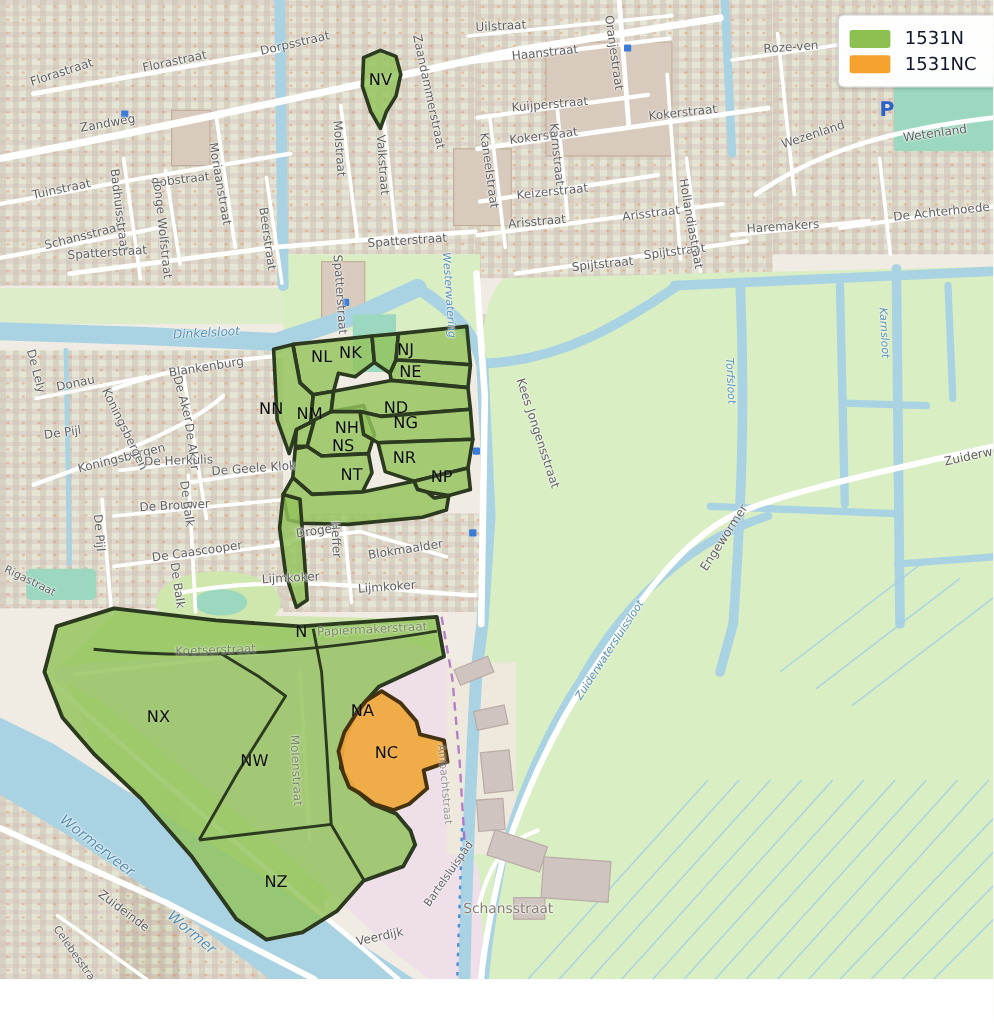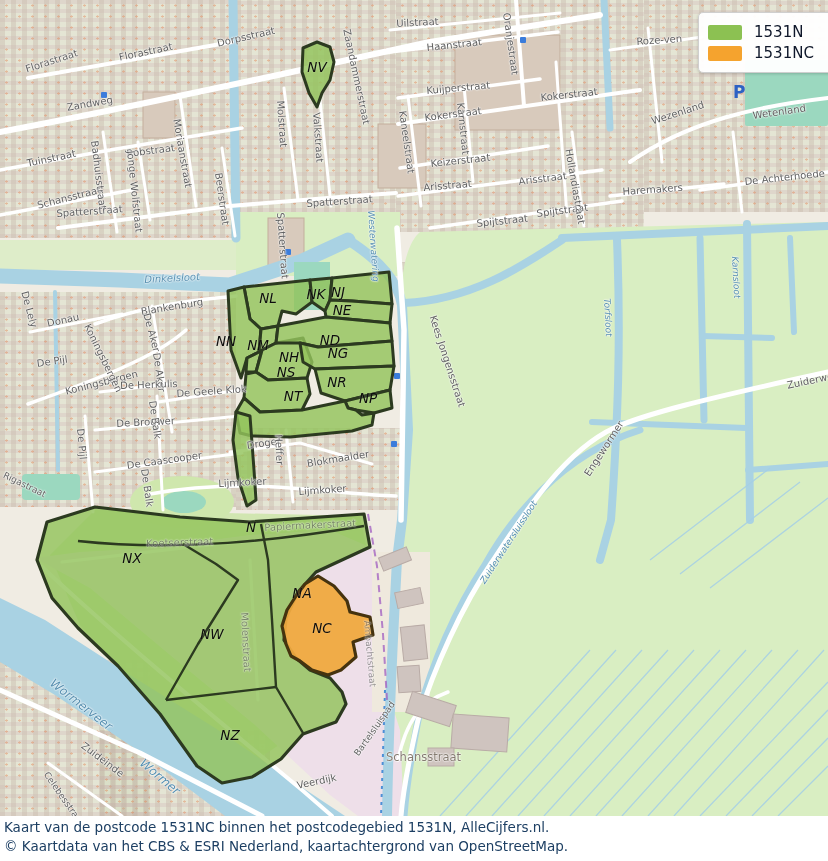--- a/index.html
+++ b/index.html
@@ -13,21 +13,21 @@
     background-size:13px 11px,auto,auto;}
   svg{position:absolute;left:0;top:0;}
   .sl{position:absolute;font-size:10px;color:#5f5f5f;white-space:nowrap;transform-origin:0 0;
       text-shadow:0 0 2px #fff,0 0 2px #fff,0 0 1px #fff;}
   .wl{color:#568fb0;font-style:italic;}
   .muted{opacity:.62;}
   .s9{font-size:9px;} .s12{font-size:12px;}
   .pl{color:#857b70;font-size:11.5px;}
   .pk{color:#2d62c4;font-weight:bold;font-size:17px;text-shadow:none;}
   .al{position:absolute;font-size:13.5px;color:#0d0d0d;white-space:nowrap;
-      transform:translate(-50%,-50%);text-shadow:0 0 2px rgba(255,255,255,.25);font-style:italic;}
+      transform:translate(-50%,-50%);text-shadow:0 0 2px rgba(255,255,255,.25);}
   #legend{position:absolute;left:698px;top:12px;width:122px;background:rgba(255,255,255,.96);
       border:1px solid #cfcfcf;border-radius:5px;box-shadow:0 1px 3px rgba(0,0,0,.18);
       padding:7px 9px;}
   .lrow{display:flex;align-items:center;margin:3px 0;}
   .sw{width:34px;height:15px;border-radius:2px;margin-right:12px;flex:0 0 auto;}
   .lt{font-size:15px;color:#0f172a;}
   #caption{position:absolute;left:0;top:816px;width:828px;height:45px;background:#fff;
       color:#1d3f63;font-size:13.5px;line-height:18.5px;padding:2px 0 0 4px;box-sizing:border-box;}
 </style>
 </head>
@@ -289,48 +289,44 @@
   <div class="sl wl s12" style="left:146px;top:756px;transform:rotate(40deg)">Wormer</div>
   <div class="sl wl s9" style="left:740px;top:256px;transform:rotate(87deg)">Karnsloot</div>
   <div class="sl wl s9" style="left:612px;top:298px;transform:rotate(87deg)">Torfsloot</div>
   <div class="sl wl s9" style="left:478px;top:580px;transform:rotate(-57deg)">Zuiderwatersluissloot</div>
 
   <div class="sl pl" style="left:386px;top:750px">Schansstraat</div>
   <div class="sl pk" style="left:733px;top:82px">P</div>
 
   <div class="al" style="left:317px;top:67px">NV</div>
   <div class="al" style="left:268px;top:298px">NL</div>
-  <div class="al" style="left:316px;top:294px">NK</div>
+  <div class="al" style="left:292px;top:294px">NK</div>
   <div class="al" style="left:338px;top:292px">NJ</div>
   <div class="al" style="left:342px;top:310px">NE</div>
   <div class="al" style="left:226px;top:341px">NN</div>
   <div class="al" style="left:258px;top:345px">NM</div>
   <div class="al" style="left:289px;top:357px">NH</div>
   <div class="al" style="left:330px;top:340px">ND</div>
   <div class="al" style="left:338px;top:353px">NG</div>
   <div class="al" style="left:286px;top:372px">NS</div>
   <div class="al" style="left:337px;top:382px">NR</div>
   <div class="al" style="left:368px;top:398px">NP</div>
   <div class="al" style="left:293px;top:396px">NT</div>
   <div class="al" style="left:251px;top:527px">N</div>
-  <div class="al" style="left:132px;top:558px">NX</div>
+  <div class="al" style="left:132px;top:598px">NX</div>
   <div class="al" style="left:302px;top:593px">NA</div>
   <div class="al" style="left:322px;top:628px">NC</div>
   <div class="al" style="left:212px;top:634px">NW</div>
   <div class="al" style="left:230px;top:735px">NZ</div>
 
   <div id="legend">
     <div class="lrow">
       <span class="sw" style="background:#8cc152"></span>
       <span class="lt">1531N</span>
     </div>
     <div class="lrow">
       <span class="sw" style="background:#f5a32e"></span>
       <span class="lt">1531NC</span>
     </div>
   </div>
  </div>
 
- <div id="caption">
-   <div>Kaart van de postcode 1531NC binnen het postcodegebied 1531N, AlleCijfers.nl.</div>
-   <div>© Kaartdata van het CBS &amp; ESRI Nederland, kaartachtergrond van OpenStreetMap.</div>
- </div>
 </div>
 
 </body></html>

